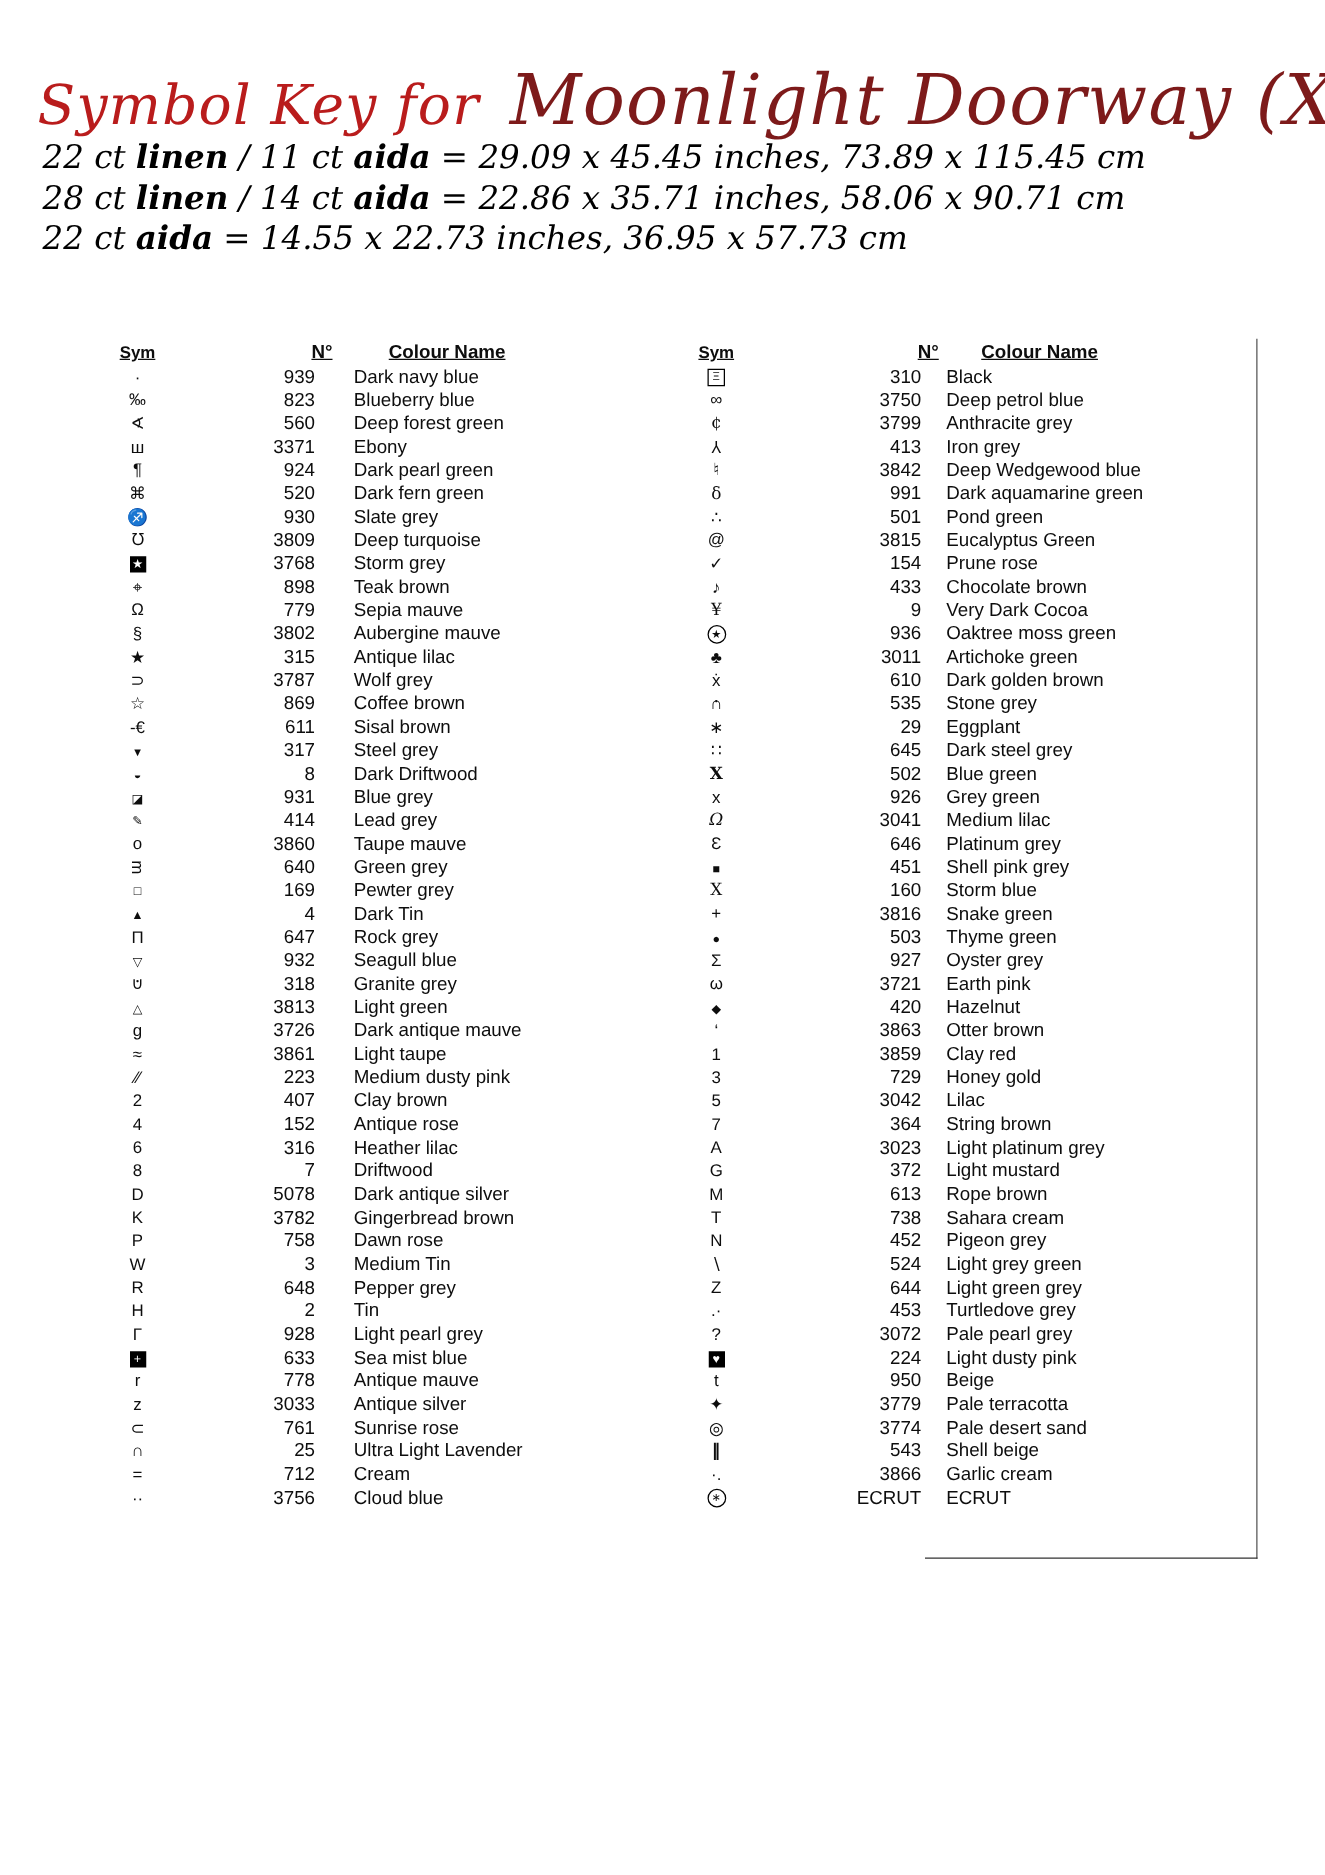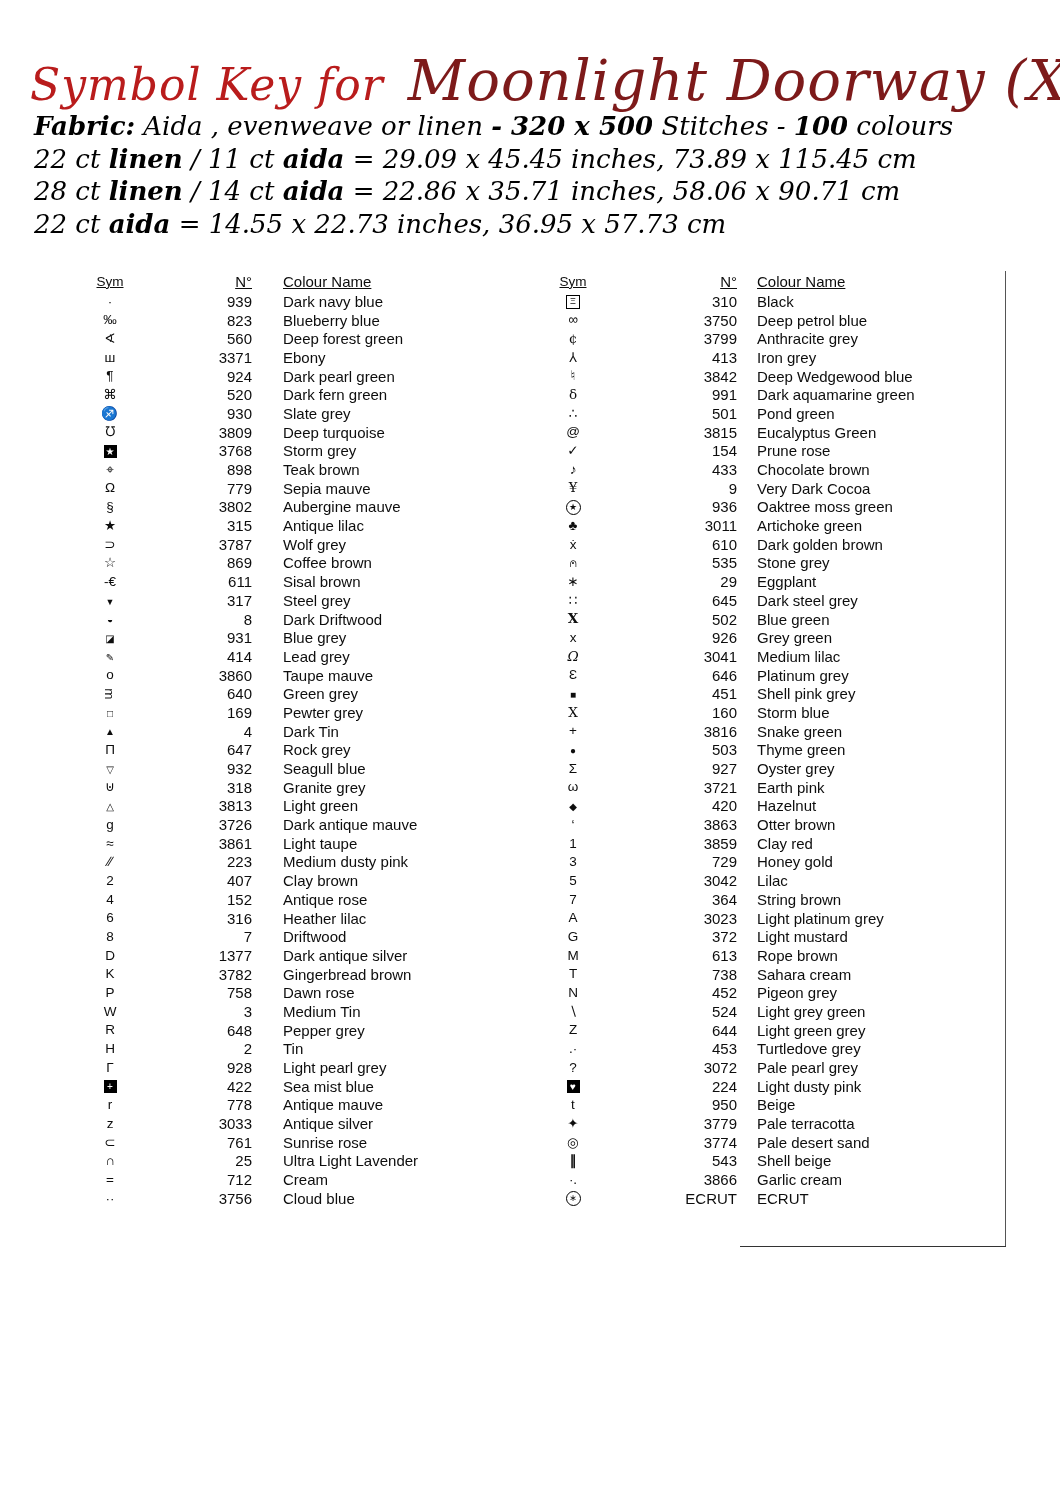--- a/index.html
+++ b/index.html
@@ -16,21 +16,21 @@
   .fabric{
     position:absolute;left:34px;top:110px;width:990px;
     font-family:"DejaVu Serif",serif;font-style:italic;font-size:26px;
     line-height:32.5px;color:#000;
   }
   .fabric .b{font-weight:bold;}
   .ktable{position:absolute;top:271px;font-size:15px;}
   .kleft{left:60px;width:448px;}
   .kright{left:535px;width:470px;border-right:1.5px solid #555;height:976px;}
   .khead,.krow{display:grid;align-items:center;}
-  .khead{height:21px;font-weight:normal;}
+  .khead{height:21px;font-weight:bold;gap:14px;}
   .krow{height:18.7px;}
   .kleft .khead,.kleft .krow{grid-template-columns:100px 92px 1fr;}
   .kright .khead,.kright .krow{grid-template-columns:76px 126px 1fr;}
   .cell{white-space:nowrap;}
   .cell.sym{text-align:center;font-size:13.5px;line-height:1;}
   .cell.num{text-align:right;}
   .kleft .cell.name{padding-left:31px;}
   .kright .cell.name{padding-left:20px;}
   .khead span{text-decoration:underline;}
   .khead .sym{text-align:center;}
@@ -56,21 +56,20 @@
   .c-b{font-weight:bold;}
 </style>
 <title>Symbol Key for Moonlight Doorway (XSr)</title></head>
 <body>
 
 <div class="title-line">
   <span class="title-black">Symbol Key for</span><span class="title-red">Moonlight Doorway (XSr)</span>
 </div>
 
 <div class="fabric">
-  <div><span class="b">Fabric:</span><span>  Aida , evenweave or  linen </span><span class="b">- 320 x 500</span><span> Stitches - </span><span class="b">100</span><span> colours</span></div>
   <div><span>22 ct </span><span class="b">linen</span><span> / 11 ct </span><span class="b">aida</span><span> = 29.09 x 45.45 inches, 73.89 x 115.45 cm</span></div>
   <div><span>28 ct </span><span class="b">linen</span><span> / 14 ct </span><span class="b">aida</span><span> = 22.86 x 35.71 inches, 58.06 x 90.71 cm</span></div>
   <div><span>22 ct </span><span class="b">aida</span><span> = 14.55 x 22.73 inches, 36.95 x 57.73 cm</span></div>
 </div>
 
 <div class="ktable kleft">
   <div class="khead">
     <div class="cell sym"><span>Sym</span></div>
     <div class="cell num"><span>N°</span></div>
     <div class="cell name"><span>Colour Name</span></div>
@@ -246,21 +245,21 @@
         <div class="cell num">316</div>
         <div class="cell name">Heather lilac</div>
       </div>
       <div class="krow">
         <div class="cell sym"><span class="sy">8</span></div>
         <div class="cell num">7</div>
         <div class="cell name">Driftwood</div>
       </div>
       <div class="krow">
         <div class="cell sym"><span class="sy">D</span></div>
-        <div class="cell num">1377</div>
+        <div class="cell num">5078</div>
         <div class="cell name">Dark antique silver</div>
       </div>
       <div class="krow">
         <div class="cell sym"><span class="sy">K</span></div>
         <div class="cell num">3782</div>
         <div class="cell name">Gingerbread brown</div>
       </div>
       <div class="krow">
         <div class="cell sym"><span class="sy">P</span></div>
         <div class="cell num">758</div>
@@ -281,21 +280,21 @@
         <div class="cell num">2</div>
         <div class="cell name">Tin</div>
       </div>
       <div class="krow">
         <div class="cell sym"><span class="sy">Γ</span></div>
         <div class="cell num">928</div>
         <div class="cell name">Light pearl grey</div>
       </div>
       <div class="krow">
         <div class="cell sym"><span class="sy c-inv">+</span></div>
-        <div class="cell num">422</div>
+        <div class="cell num">633</div>
         <div class="cell name">Sea mist blue</div>
       </div>
       <div class="krow">
         <div class="cell sym"><span class="sy">r</span></div>
         <div class="cell num">778</div>
         <div class="cell name">Antique mauve</div>
       </div>
       <div class="krow">
         <div class="cell sym"><span class="sy">z</span></div>
         <div class="cell num">3033</div>

